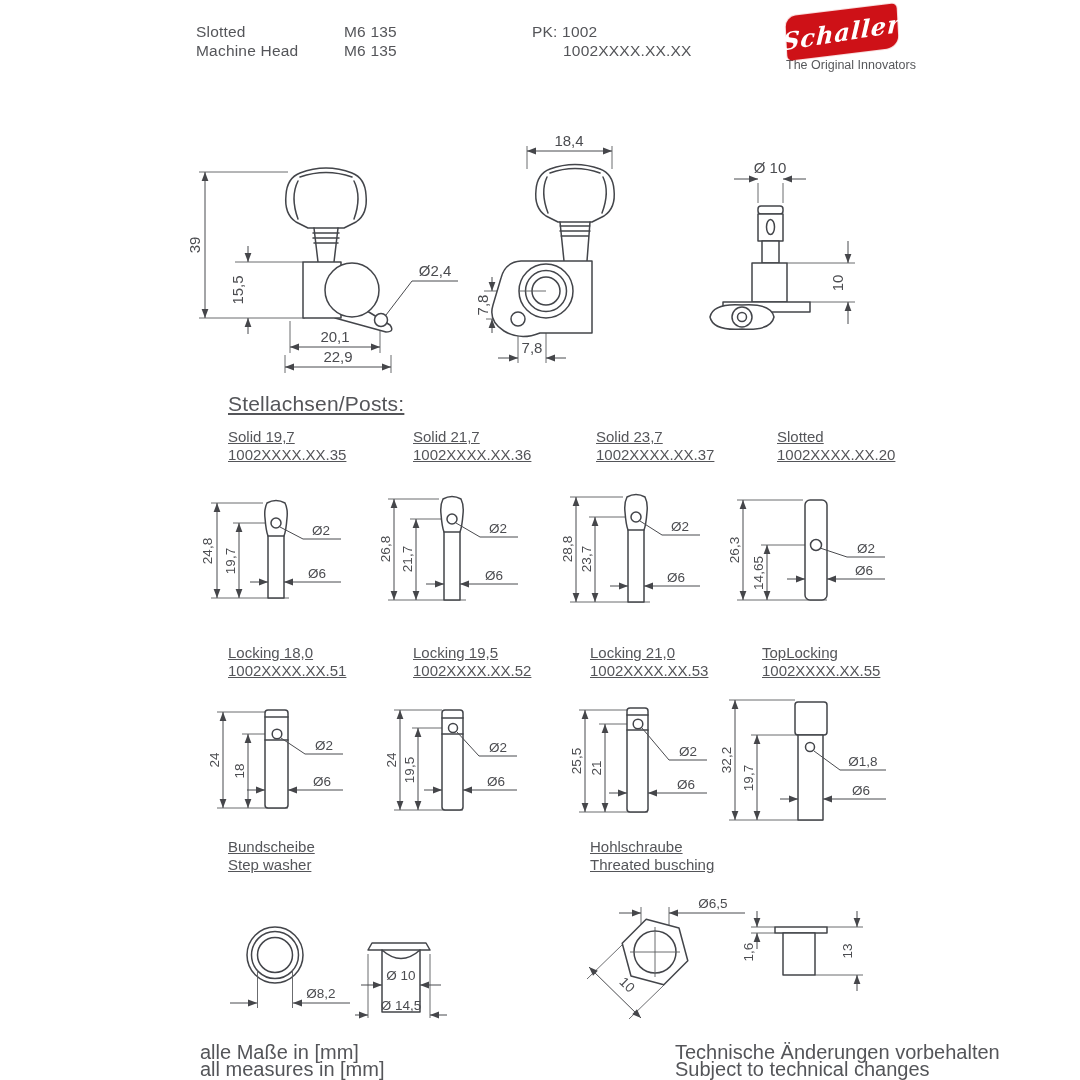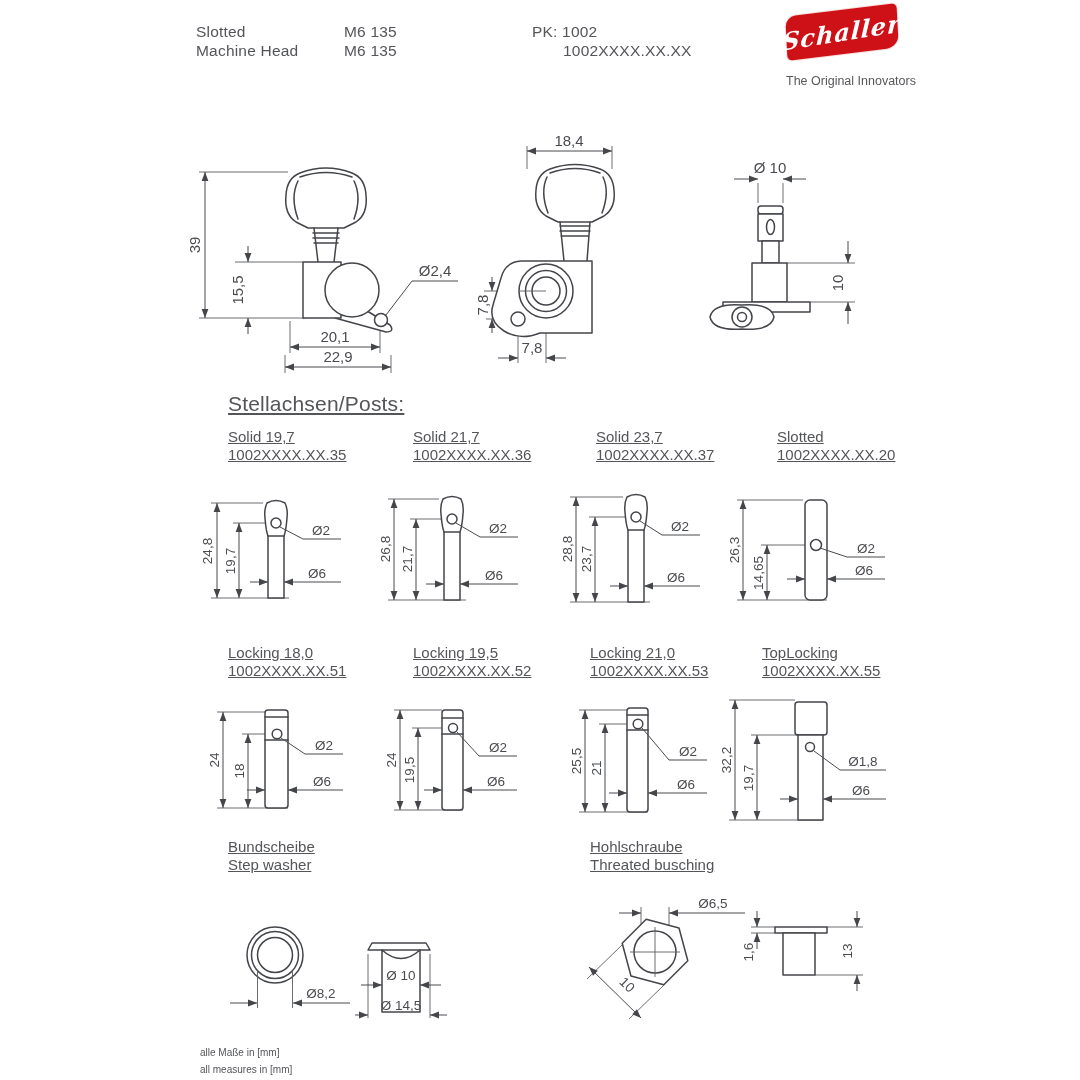--- a/index.html
+++ b/index.html
@@ -2,27 +2,27 @@
 <html><head>
 <meta charset="utf-8">
 <style>
   html,body{margin:0;padding:0;background:#fff;}
   .page{position:relative;width:1080px;height:1080px;background:#ffffff;overflow:hidden;
         font-family:"Liberation Sans",sans-serif;color:#545559;}
   .abs{position:absolute;}
   .hdr{font-size:15.5px;line-height:19px;color:#545559;letter-spacing:.2px;white-space:nowrap;}
   .lbl{font-size:15px;line-height:18px;color:#545559;white-space:nowrap;text-decoration:underline;}
   .heading{font-size:21px;color:#545559;letter-spacing:.2px;text-decoration:underline;}
-  .foot{font-size:10px;line-height:17px;color:#545559;white-space:nowrap;}
+  .foot{font-size:20px;line-height:17px;color:#545559;white-space:nowrap;}
   .logo-flag{width:112px;height:44px;background:#ce1117;transform:rotate(-7deg) skewX(-4deg);
              border-radius:10px 5px 12px 5px;display:flex;align-items:center;justify-content:center;
              box-shadow:0 0 0 1px rgba(206,17,23,.15);}
   .logo-script{font-family:"DejaVu Serif",serif;font-style:italic;font-weight:bold;color:#fff;
                font-size:24px;transform:skewX(-8deg) rotate(-2deg);letter-spacing:1px;}
-  .logo-tagline{margin-top:20px;font-size:12.5px;color:#57585b;white-space:nowrap;}
+  .logo-tagline{margin-top:4px;font-size:12.5px;color:#57585b;white-space:nowrap;}
   svg{overflow:visible;}
   .ol{stroke:#43454a;stroke-width:1.5;fill:none;stroke-linecap:round;stroke-linejoin:round;}
   .fw{fill:#ffffff;}
   .dim{stroke:#494a4e;stroke-width:1;fill:none;}
   .thin{stroke:#5a5b5f;stroke-width:.9;fill:none;}
   .dt{font-family:"Liberation Sans",sans-serif;font-size:13.5px;fill:#4b4c50;}
   .dt2{font-family:"Liberation Sans",sans-serif;font-size:15px;fill:#4b4c50;}
 </style>
 </head>
 <body>
@@ -352,14 +352,18 @@
     <line class="dim" x1="112" y1="26" x2="112" y2="42" marker-end="url(#arr)"></line>
     <line class="dim" x1="112" y1="106" x2="112" y2="90" marker-end="url(#arr)"></line>
     <text class="dt" transform="translate(8,67) rotate(-90)" text-anchor="middle">1,6</text>
     <text class="dt" transform="translate(107,66) rotate(-90)" text-anchor="middle">13</text>
   </svg>
 
   <div class="abs foot" style="left:200px;top:1044px">
     <div>alle Maße in [mm]</div>
     <div>all measures in [mm]</div>
   </div>
+  <div class="abs foot" style="left:675px;top:1044px">
+    <div>Technische Änderungen vorbehalten</div>
+    <div>Subject to technical changes</div>
+  </div>
 
 </div>
 
 </body></html>

